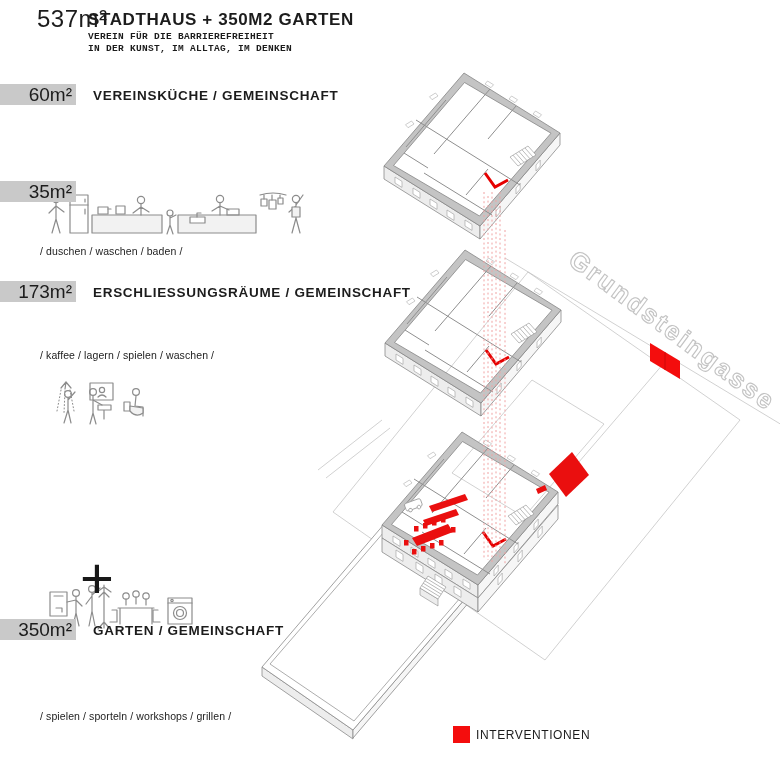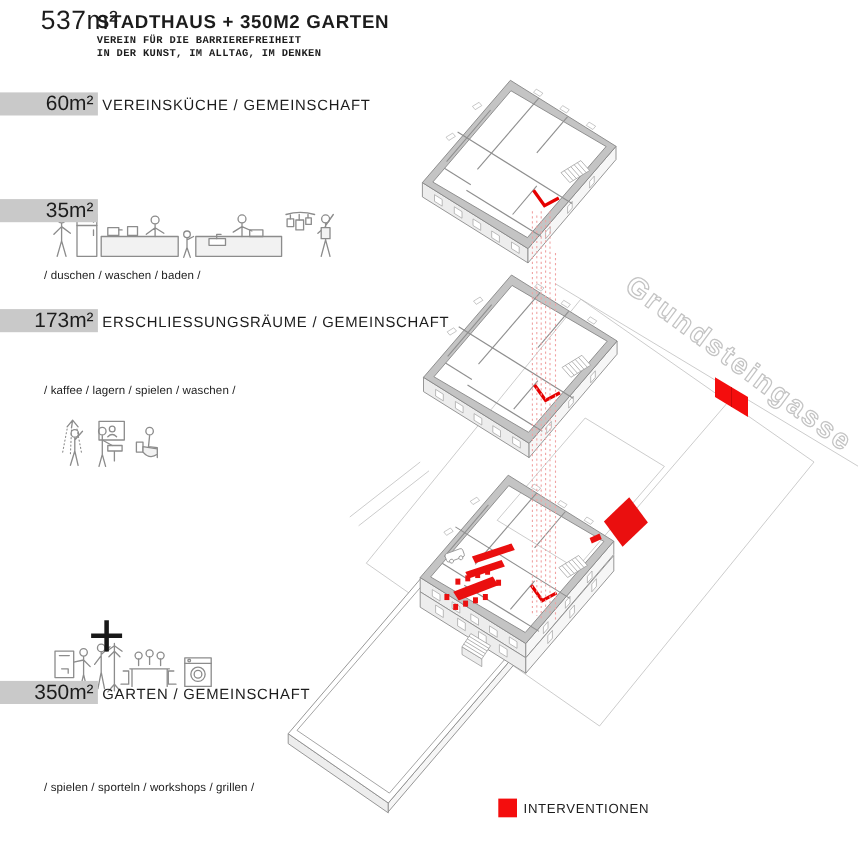--- a/index.html
+++ b/index.html
@@ -5,24 +5,24 @@
   html,body{margin:0;padding:0;background:#fff;}
   #canvas{position:relative;width:780px;height:766px;background:#fff;overflow:hidden;
           font-family:"Liberation Sans",sans-serif;color:#1c1c1c;}
   .abs{position:absolute;}
   
   .main-area{left:37px;top:5px;font-size:24px;font-weight:400;letter-spacing:0.5px;}
   .main-title{left:88px;top:10px;font-size:17px;font-weight:700;letter-spacing:0.6px;}
   .subtitle{left:88px;top:31px;font-size:9.5px;font-weight:700;letter-spacing:0.3px;line-height:12px;font-family:Liberation Mono, monospace;}
   
   .section{position:absolute;left:0;width:420px;height:100px;}
-  .areabar{position:absolute;left:0;top:0;width:89px;height:21px;background:#c9c9c9;
+  .areabar{position:absolute;left:0;top:0;width:76px;height:21px;background:#c9c9c9;
            text-align:right;font-size:19px;font-weight:400;line-height:21px;
            padding-right:4px;box-sizing:border-box;}
-  .sec-title{position:absolute;left:93px;top:4px;font-size:13.5px;font-weight:400;
+  .sec-title{position:absolute;left:93px;top:4px;font-size:13.5px;font-weight:700;
              letter-spacing:0.7px;white-space:nowrap;text-align:center;}
   .caption{position:absolute;left:40px;font-size:10.5px;font-weight:400;
            letter-spacing:0.1px;white-space:nowrap;color:#222;}
   .picto{position:absolute;}
   .picto *{vector-effect:non-scaling-stroke;}
   
   #plus{left:72px;top:555px;width:50px;height:50px;font-size:58px;font-weight:200;
         line-height:46px;text-align:center;color:#181818;}
   
   #street{left:581px;top:244px;font-size:26px;font-weight:700;letter-spacing:2.5px;

